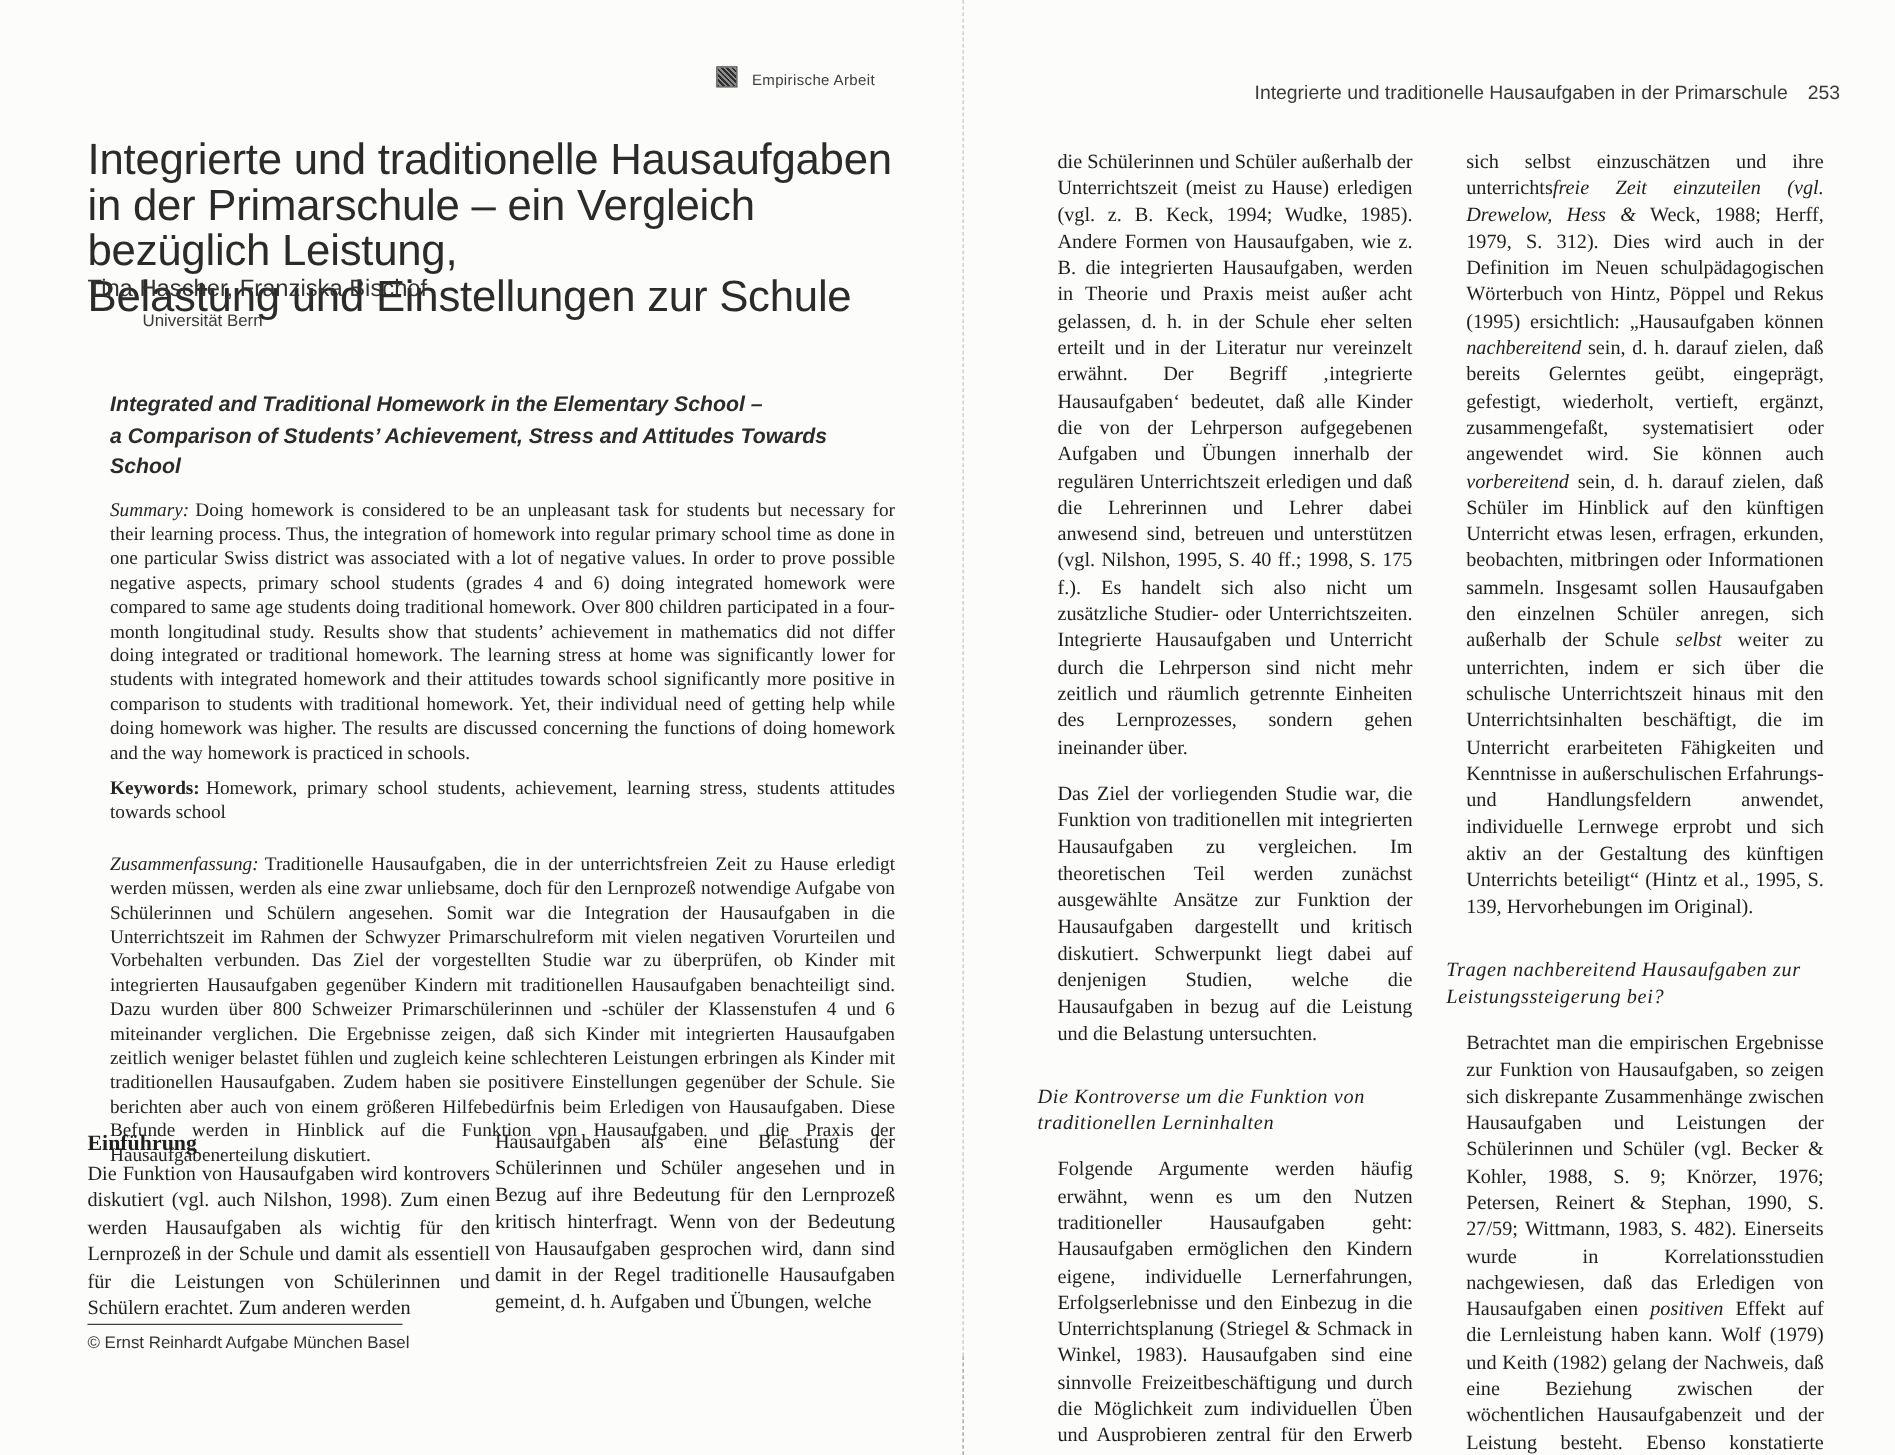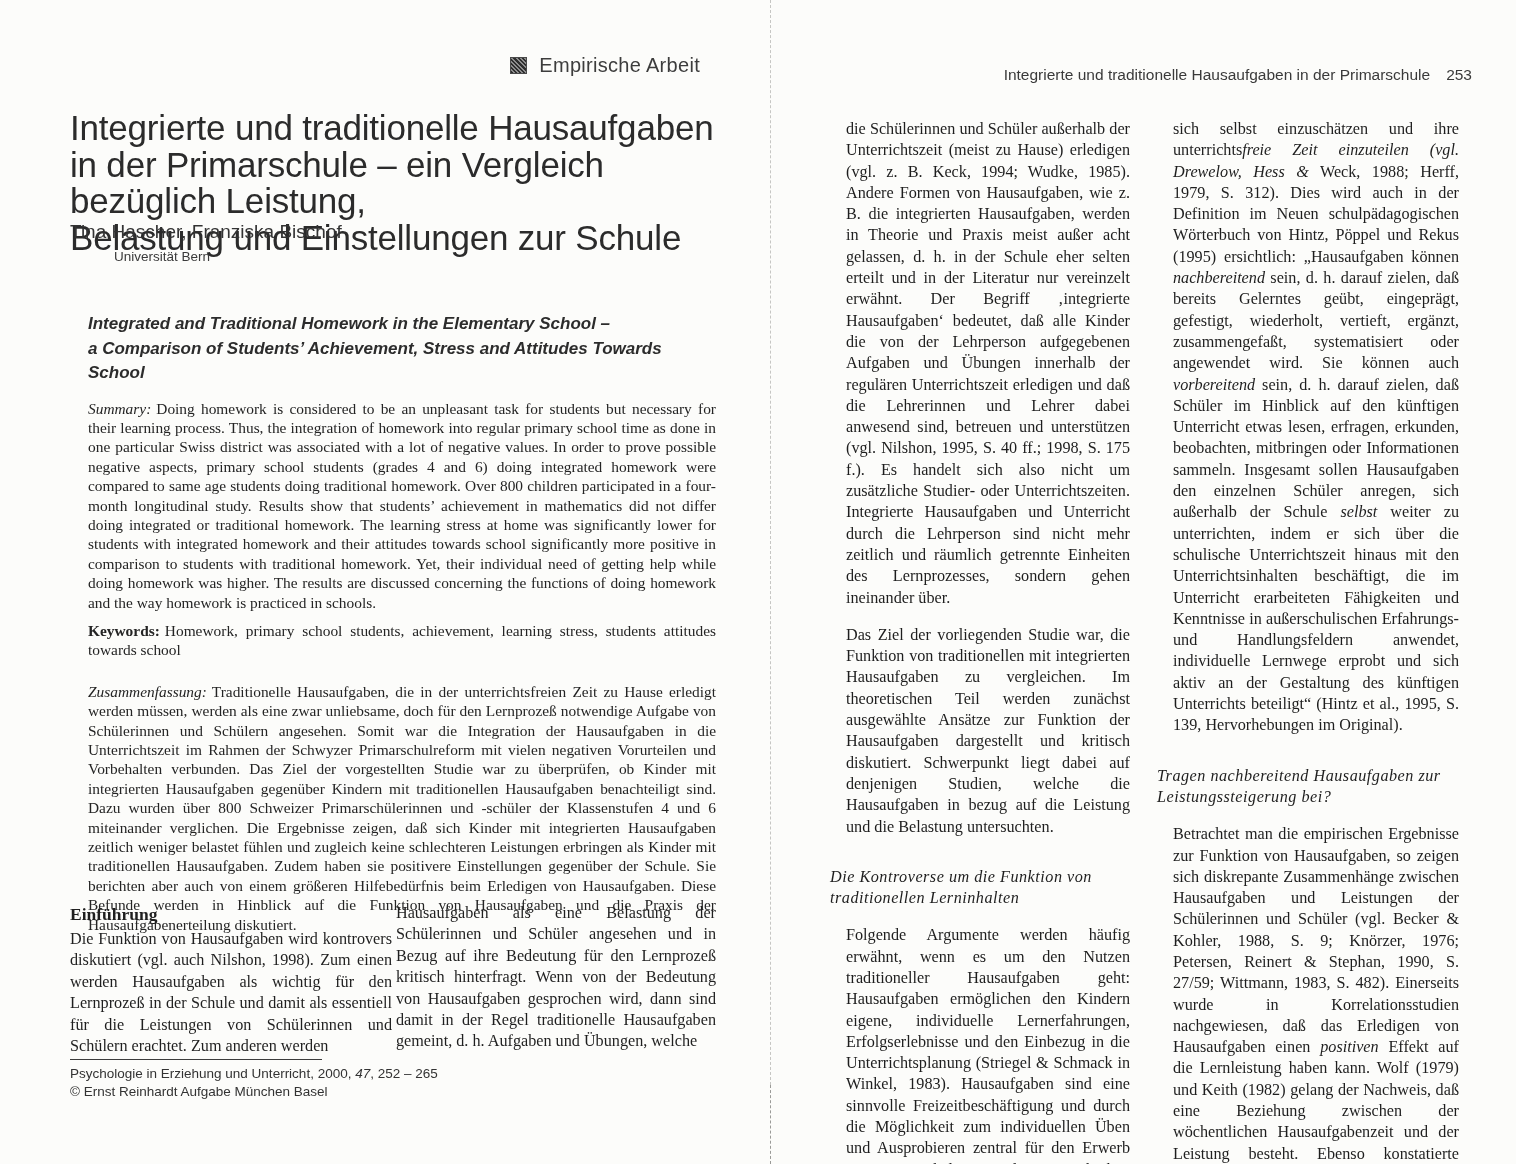--- a/index.html
+++ b/index.html
@@ -8,21 +8,21 @@
     background:#fcfcfa;overflow:hidden;
     font-family:"Liberation Serif",serif;color:#222;
   }
   
   .fold{position:absolute;left:770px;top:0;height:1085px;border-left:1px dashed #c6c6c3;}
   .fold-dark{position:absolute;left:770px;top:1085px;height:79px;border-left:1px dashed #9a9a97;}
 
   
   .category-tag{
     position:absolute;top:54px;left:0;width:700px;text-align:right;
-    font-family:"Liberation Sans",sans-serif;font-size:20px;color:#3d3d3d;letter-spacing:.3px;
+    font-family:"Liberation Sans",sans-serif;font-size:12px;color:#3d3d3d;letter-spacing:.3px;
   }
   .tag-icon{
     display:inline-block;width:15px;height:15px;margin-right:13px;vertical-align:-1px;
     background:repeating-linear-gradient(45deg,#2e2e2e 0 1.5px,#8d8d8d 1.5px 3px);
     outline:1px solid #4a4a4a;
   }
   .title{
     position:absolute;top:110px;left:70px;width:665px;margin:0;
     font-family:"Liberation Sans",sans-serif;font-weight:normal;
     font-size:35px;line-height:36.5px;color:#2b2b2b;letter-spacing:-.2px;
@@ -105,21 +105,20 @@
     <div class="intro-col intro-col1">
       <h2>Einführung</h2>
       <p>Die Funktion von Hausaufgaben wird kontrovers diskutiert (vgl. auch Nilshon, 1998). Zum einen werden Hausaufgaben als wichtig für den Lernprozeß in der Schule und damit als essentiell für die Leistungen von Schülerinnen und Schülern erachtet. Zum anderen werden</p>
     </div>
     <div class="intro-col intro-col2">
       <p>Hausaufgaben als eine Belastung der Schülerinnen und Schüler angesehen und in Bezug auf ihre Bedeutung für den Lernprozeß kritisch hinterfragt. Wenn von der Bedeutung von Hausaufgaben gesprochen wird, dann sind damit in der Regel traditionelle Hausaufgaben gemeint, d. h. Aufgaben und Übungen, welche</p>
     </div>
 
     <footer class="pg-footer">
       <div class="rule"></div>
-      <div>Psychologie in Erziehung und Unterricht, 2000, <i>47</i>, 252 – 265</div>
       <div>© Ernst Reinhardt Aufgabe München Basel</div>
     </footer>
   </section>
 
   <section>
     <div class="running-head">
       <span>Integrierte und traditionelle Hausaufgaben in der Primarschule</span><span class="pgnum">253</span>
     </div>
 
     <div class="col col1">

